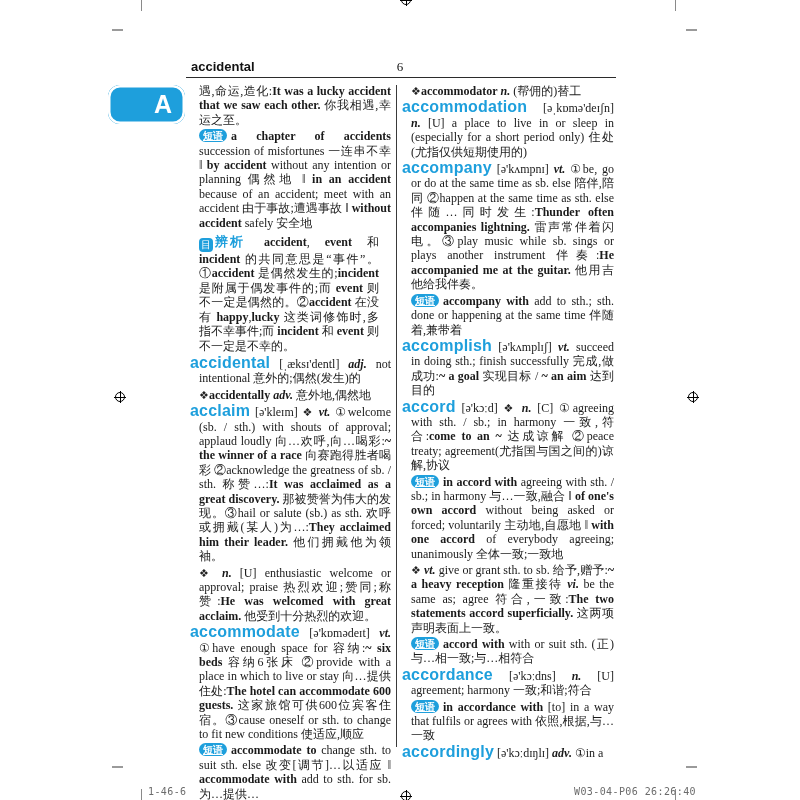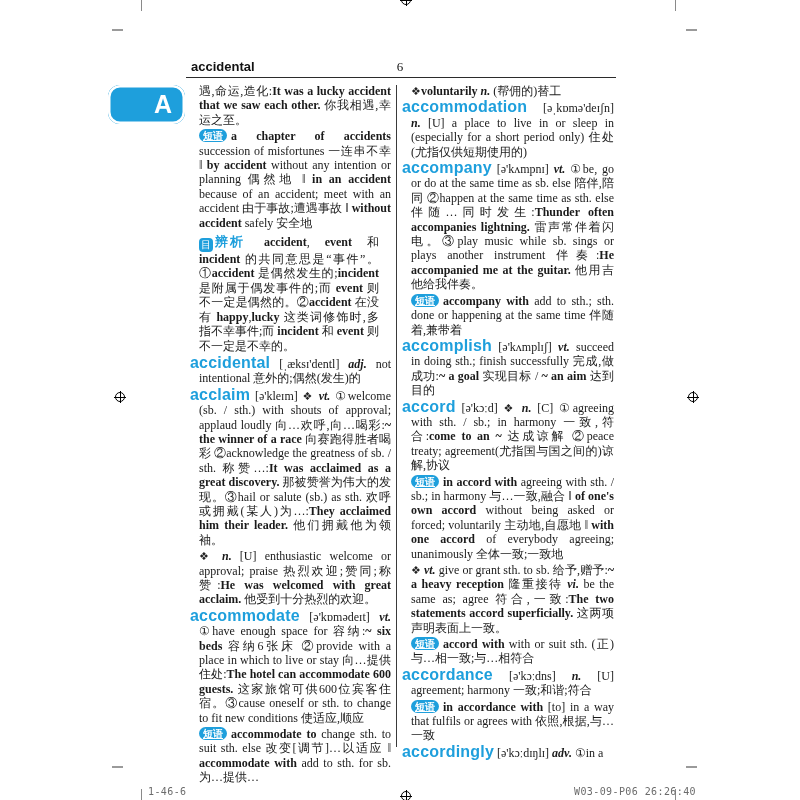--- a/index.html
+++ b/index.html
@@ -71,43 +71,44 @@
   <div class="vline" style="left:675px;top:789px;height:11px"></div>
   <div class="dash" style="left:112px;top:29px"></div>
   <div class="dash" style="left:686px;top:29px"></div>
   <div class="dash" style="left:112px;top:766px"></div>
   <div class="dash" style="left:686px;top:766px"></div>
   <div class="regmark" style="left:400px;top:-6px"></div>
   <div class="regmark" style="left:400px;top:790px"></div>
   <div class="regmark" style="left:114px;top:391px"></div>
   <div class="regmark" style="left:687px;top:391px"></div>
   <div class="pcode" style="left:148px;top:786px">1-46-6</div>
-  <div class="pcode" style="left:574px;top:786px">W03-09-P06 26:26:40</div>
+  <div class="pcode" style="left:574px;top:786px">W03-04-P06 26:26:40</div>
 
   <div class="guide">accidental</div>
   <div class="pagenum">6</div>
   <div class="hrule"></div>
 
   <div class="atab">
     <span>A</span>
   </div>
 
   <div class="divider"></div>
   <div class="col col-left" id="col-left">
       <p class="blk cont"><span class="seg-t">遇,命运,造化:</span><span class="seg-b">It was a lucky accident that we saw each other.</span><span class="seg-t"> 你我相遇,幸运之至。</span></p>
       <p class="blk phrase"><span class="tag-phrase">短语</span><span class="seg-b">a chapter of accidents</span><span class="seg-t"> succession of misfortunes 一连串不幸 ‖ </span><span class="seg-b">by accident</span><span class="seg-t"> without any intention or planning 偶然地 ‖ </span><span class="seg-b">in an accident</span><span class="seg-t"> because of an accident; meet with an accident 由于事故;遭遇事故 ‖ </span><span class="seg-b">without accident</span><span class="seg-t"> safely 安全地</span></p>
       <p class="blk analysis"><span class="tag-analysis"><span class="ticon">目</span><span class="tlabel">辨析</span></span><span class="seg-t"> </span><span class="seg-b">accident</span><span class="seg-t">, </span><span class="seg-b">event</span><span class="seg-t"> 和 </span><span class="seg-b">incident</span><span class="seg-t"> 的共同意思是“事件”。①</span><span class="seg-b">accident</span><span class="seg-t"> 是偶然发生的;</span><span class="seg-b">incident</span><span class="seg-t"> 是附属于偶发事件的;而 </span><span class="seg-b">event</span><span class="seg-t"> 则不一定是偶然的。②</span><span class="seg-b">accident</span><span class="seg-t"> 在没有 </span><span class="seg-b">happy</span><span class="seg-t">,</span><span class="seg-b">lucky</span><span class="seg-t"> 这类词修饰时,多指不幸事件;而 </span><span class="seg-b">incident</span><span class="seg-t"> 和 </span><span class="seg-b">event</span><span class="seg-t"> 则不一定是不幸的。</span></p>
       <p class="blk entry"><span class="seg-hw">accidental</span><span class="seg-ph"> [ˌæksɪ'dentl] </span><span class="seg-bi">adj.</span><span class="seg-t"> not intentional 意外的;偶然(发生)的</span></p>
+      <p class="blk sub"><span class="seg-dia">❖</span><span class="seg-b">accidentally</span><span class="seg-bi"> adv.</span><span class="seg-t"> 意外地,偶然地</span></p>
       <p class="blk entry"><span class="seg-hw">acclaim</span><span class="seg-ph"> [ə'kleɪm] </span><span class="seg-dia">❖ </span><span class="seg-bi">vt.</span><span class="seg-t"> ①welcome (sb. / sth.) with shouts of approval; applaud loudly 向…欢呼,向…喝彩:</span><span class="seg-b">~ the winner of a race</span><span class="seg-t"> 向赛跑得胜者喝彩 ②acknowledge the greatness of sb. / sth. 称赞…:</span><span class="seg-b">It was acclaimed as a great discovery.</span><span class="seg-t"> 那被赞誉为伟大的发现。③hail or salute (sb.) as sth. 欢呼或拥戴(某人)为…:</span><span class="seg-b">They acclaimed him their leader.</span><span class="seg-t"> 他们拥戴他为领袖。</span></p>
       <p class="blk sub"><span class="seg-dia">❖ </span><span class="seg-bi">n.</span><span class="seg-t"> [U] enthusiastic welcome or approval; praise 热烈欢迎;赞同;称赞:</span><span class="seg-b">He was welcomed with great acclaim.</span><span class="seg-t"> 他受到十分热烈的欢迎。</span></p>
       <p class="blk entry"><span class="seg-hw">accommodate</span><span class="seg-ph"> [ə'kɒmədeɪt] </span><span class="seg-bi">vt.</span><span class="seg-t"> ①have enough space for 容纳:</span><span class="seg-b">~ six beds</span><span class="seg-t"> 容纳6张床 ②provide with a place in which to live or stay 向…提供住处:</span><span class="seg-b">The hotel can accommodate 600 guests.</span><span class="seg-t"> 这家旅馆可供600位宾客住宿。③cause oneself or sth. to change to fit new conditions 使适应,顺应</span></p>
       <p class="blk phrase"><span class="tag-phrase">短语</span><span class="seg-b">accommodate to</span><span class="seg-t"> change sth. to suit sth. else 改变[调节]…以适应 ‖ </span><span class="seg-b">accommodate with</span><span class="seg-t"> add to sth. for sb. 为…提供…</span></p>
     </div>
   <div class="col col-right" id="col-right">
-      <p class="blk sub"><span class="seg-dia">❖</span><span class="seg-b">voluntarily</span><span class="seg-bi"> n.</span><span class="seg-t"> (帮佣的)替工</span></p>
+      <p class="blk sub"><span class="seg-dia">❖</span><span class="seg-b">accommodator</span><span class="seg-bi"> n.</span><span class="seg-t"> (帮佣的)替工</span></p>
       <p class="blk entry"><span class="seg-hw">accommodation</span><span class="seg-ph"> [əˌkɒmə'deɪʃn] </span><span class="seg-bi">n.</span><span class="seg-t"> [U] a place to live in or sleep in (especially for a short period only) 住处(尤指仅供短期使用的)</span></p>
       <p class="blk entry"><span class="seg-hw">accompany</span><span class="seg-ph"> [ə'kʌmpnɪ] </span><span class="seg-bi">vt.</span><span class="seg-t"> ①be, go or do at the same time as sb. else 陪伴,陪同 ②happen at the same time as sth. else 伴随…同时发生:</span><span class="seg-b">Thunder often accompanies lightning.</span><span class="seg-t"> 雷声常伴着闪电。③play music while sb. sings or plays another instrument 伴奏:</span><span class="seg-b">He accompanied me at the guitar.</span><span class="seg-t"> 他用吉他给我伴奏。</span></p>
       <p class="blk phrase"><span class="tag-phrase">短语</span><span class="seg-b">accompany with</span><span class="seg-t"> add to sth.; sth. done or happening at the same time 伴随着,兼带着</span></p>
       <p class="blk entry"><span class="seg-hw">accomplish</span><span class="seg-ph"> [ə'kʌmplɪʃ] </span><span class="seg-bi">vt.</span><span class="seg-t"> succeed in doing sth.; finish successfully 完成,做成功:</span><span class="seg-b">~ a goal</span><span class="seg-t"> 实现目标 / </span><span class="seg-b">~ an aim</span><span class="seg-t"> 达到目的</span></p>
       <p class="blk entry"><span class="seg-hw">accord</span><span class="seg-ph"> [ə'kɔːd] </span><span class="seg-dia">❖ </span><span class="seg-bi">n.</span><span class="seg-t"> [C] ①agreeing with sth. / sb.; in harmony 一致,符合:</span><span class="seg-b">come to an ~</span><span class="seg-t"> 达成谅解 ②peace treaty; agreement(尤指国与国之间的)谅解,协议</span></p>
       <p class="blk phrase"><span class="tag-phrase">短语</span><span class="seg-b">in accord with</span><span class="seg-t"> agreeing with sth. / sb.; in harmony 与…一致,融合 ‖ </span><span class="seg-b">of one's own accord</span><span class="seg-t"> without being asked or forced; voluntarily 主动地,自愿地 ‖ </span><span class="seg-b">with one accord</span><span class="seg-t"> of everybody agreeing; unanimously 全体一致;一致地</span></p>
       <p class="blk sub"><span class="seg-dia">❖ </span><span class="seg-bi">vt.</span><span class="seg-t"> give or grant sth. to sb. 给予,赠予:</span><span class="seg-b">~ a heavy reception</span><span class="seg-t"> 隆重接待 </span><span class="seg-bi">vi.</span><span class="seg-t"> be the same as; agree 符合,一致:</span><span class="seg-b">The two statements accord superficially.</span><span class="seg-t"> 这两项声明表面上一致。</span></p>
       <p class="blk phrase"><span class="tag-phrase">短语</span><span class="seg-b">accord with</span><span class="seg-t"> with or suit sth. (正)与…相一致;与…相符合</span></p>
       <p class="blk entry"><span class="seg-hw">accordance</span><span class="seg-ph"> [ə'kɔːdns] </span><span class="seg-bi">n.</span><span class="seg-t"> [U] agreement; harmony 一致;和谐;符合</span></p>
       <p class="blk phrase"><span class="tag-phrase">短语</span><span class="seg-b">in accordance with</span><span class="seg-t"> [to] in a way that fulfils or agrees with 依照,根据,与…一致</span></p>

